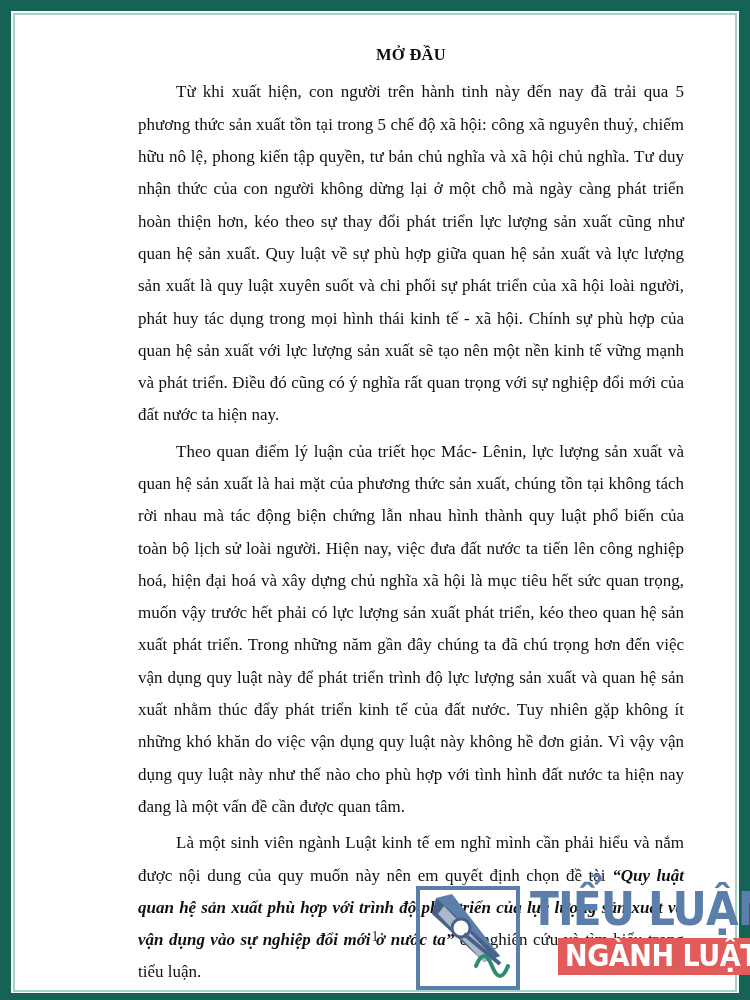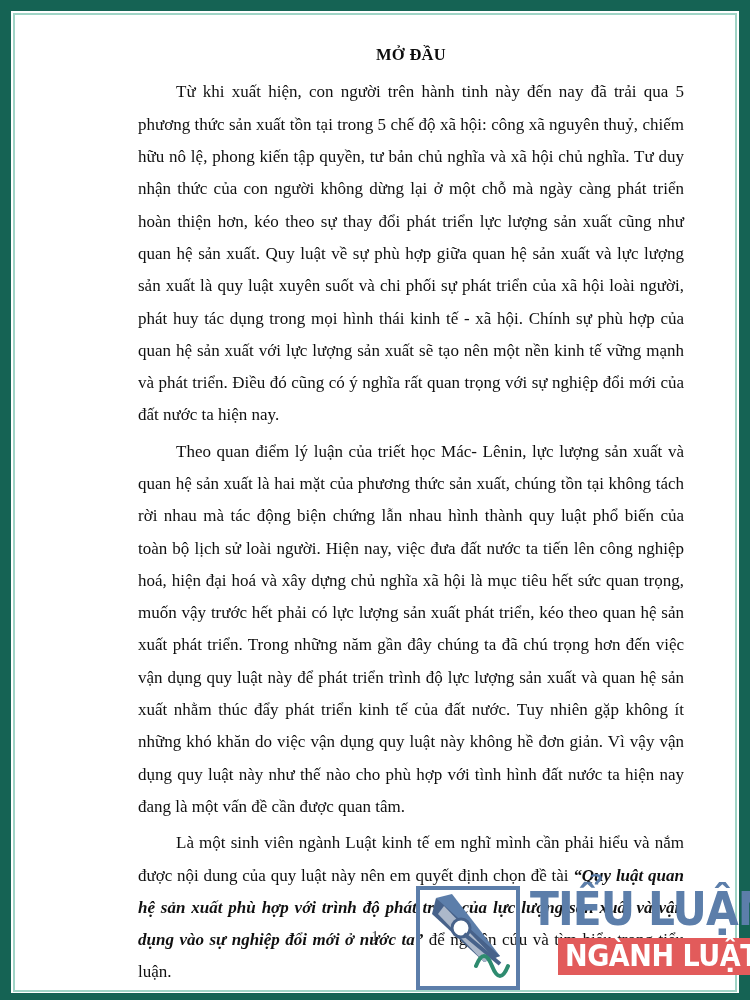--- a/index.html
+++ b/index.html
@@ -158,21 +158,21 @@
   <div class="border-inner2"></div>
 
   <div class="content">
 
     <h1 class="doc-heading">MỞ ĐẦU</h1>
 
     <p class="para">Từ khi xuất hiện, con người trên hành tinh này đến nay đã trải qua 5 phương thức sản xuất tồn tại trong 5 chế độ xã hội: công xã nguyên thuỷ, chiếm hữu nô lệ, phong kiến tập quyền, tư bản chủ nghĩa và xã hội chủ nghĩa. Tư duy nhận thức của con người không dừng lại ở một chỗ mà ngày càng phát triển hoàn thiện hơn, kéo theo sự thay đổi phát triển lực lượng sản xuất cũng như quan hệ sản xuất. Quy luật về sự phù hợp giữa quan hệ sản xuất và lực lượng sản xuất là quy luật xuyên suốt và chi phối sự phát triển của xã hội loài người, phát huy tác dụng trong mọi hình thái kinh tế - xã hội. Chính sự phù hợp của quan hệ sản xuất với lực lượng sản xuất sẽ tạo nên một nền kinh tế vững mạnh và phát triển. Điều đó cũng có ý nghĩa rất quan trọng với sự nghiệp đổi mới của đất nước ta hiện nay.</p>
 
     <p class="para">Theo quan điểm lý luận của triết học Mác- Lênin, lực lượng sản xuất và quan hệ sản xuất là hai mặt của phương thức sản xuất, chúng tồn tại không tách rời nhau mà tác động biện chứng lẫn nhau hình thành quy luật phổ biến của toàn bộ lịch sử loài người. Hiện nay, việc đưa đất nước ta tiến lên công nghiệp hoá, hiện đại hoá và xây dựng chủ nghĩa xã hội là mục tiêu hết sức quan trọng, muốn vậy trước hết phải có lực lượng sản xuất phát triển, kéo theo quan hệ sản xuất phát triển. Trong những năm gần đây chúng ta đã chú trọng hơn đến việc vận dụng quy luật này để phát triển trình độ lực lượng sản xuất và quan hệ sản xuất nhằm thúc đẩy phát triển kinh tế của đất nước. Tuy nhiên gặp không ít những khó khăn do việc vận dụng quy luật này không hề đơn giản. Vì vậy vận dụng quy luật này như thế nào cho phù hợp với tình hình đất nước ta hiện nay đang là một vấn đề cần được quan tâm.</p>
 
-    <p class="para"><span>Là một sinh viên ngành Luật kinh tế em nghĩ mình cần phải hiểu và nắm được nội dung của quy luật này nên em quyết định chọn đề tài </span><span class="title-quote">“Quy luật quan hệ sản xuất phù hợp với trình độ phát triển của lực lượng sản xuất và vận dụng vào sự nghiệp đổi mới ở nước ta”</span><span> để nghiên cứu và tìm hiểu trong tiểu luận.</span></p>
+    <p class="para"><span>Là một sinh viên ngành Luật kinh tế em nghĩ mình cần phải hiểu và nắm được nội dung của quy muốn này nên em quyết định chọn đề tài </span><span class="title-quote">“Quy luật quan hệ sản xuất phù hợp với trình độ phát triển của lực lượng sản xuất và vận dụng vào sự nghiệp đổi mới ở nước ta”</span><span> để nghiên cứu và tìm hiểu trong tiểu luận.</span></p>
 
     <p class="para">Theo đó, tiểu luận được kết cấu thành hai phần với những nội dung cơ bản như sau:</p>
 
   </div>
 
   <div class="page-number">1</div>
 
   <div class="watermark">
 
     <svg class="wm-logo" viewBox="0 0 108 108">

